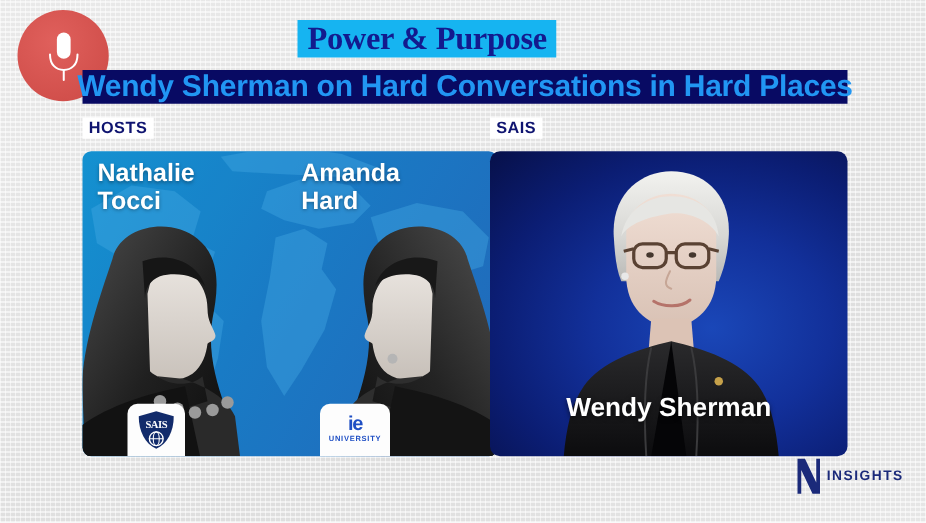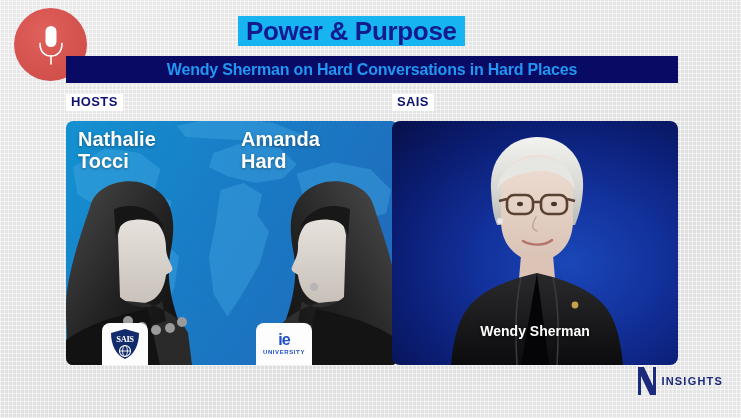--- a/index.html
+++ b/index.html
@@ -55,35 +55,36 @@
     padding: 0 8px;
     box-sizing: border-box;
   }
   #title-text {
     font-size: 26px;
     font-weight: bold;
     color: #131a8e;
     letter-spacing: -0.3px;
     line-height: 1;
     white-space: nowrap;
+    font-family: Liberation Serif, serif;
   }
   #subtitle-bar {
     position: absolute;
     left: 66px;
     top: 56px;
     width: 612px;
     height: 27px;
     background: #080a63;
     display: flex;
     align-items: center;
     justify-content: center;
     box-sizing: border-box;
   }
   #subtitle-text {
-    font-size: 16px;
+    font-size: 24px;
     font-weight: bold;
     color: #2196f3;
     letter-spacing: -0.2px;
     white-space: nowrap;
     line-height: 1;
   }
 
   
   .section-label {
     position: absolute;
@@ -185,21 +186,21 @@
 
   #guest-caption {
     position: absolute;
     left: 0; right: 0;
     bottom: 26px;
     text-align: center;
     color: #ffffff;
     text-shadow: 0 1px 4px rgba(0,0,0,0.6);
   }
   #guest-name {
-    font-size: 14px;
+    font-size: 21px;
     font-weight: bold;
     line-height: 1.15;
   }
   #guest-role {
     font-size: 19px;
     font-weight: normal;
     line-height: 1.12;
     white-space: pre-line;
     color: #f0f2f8;
   }

